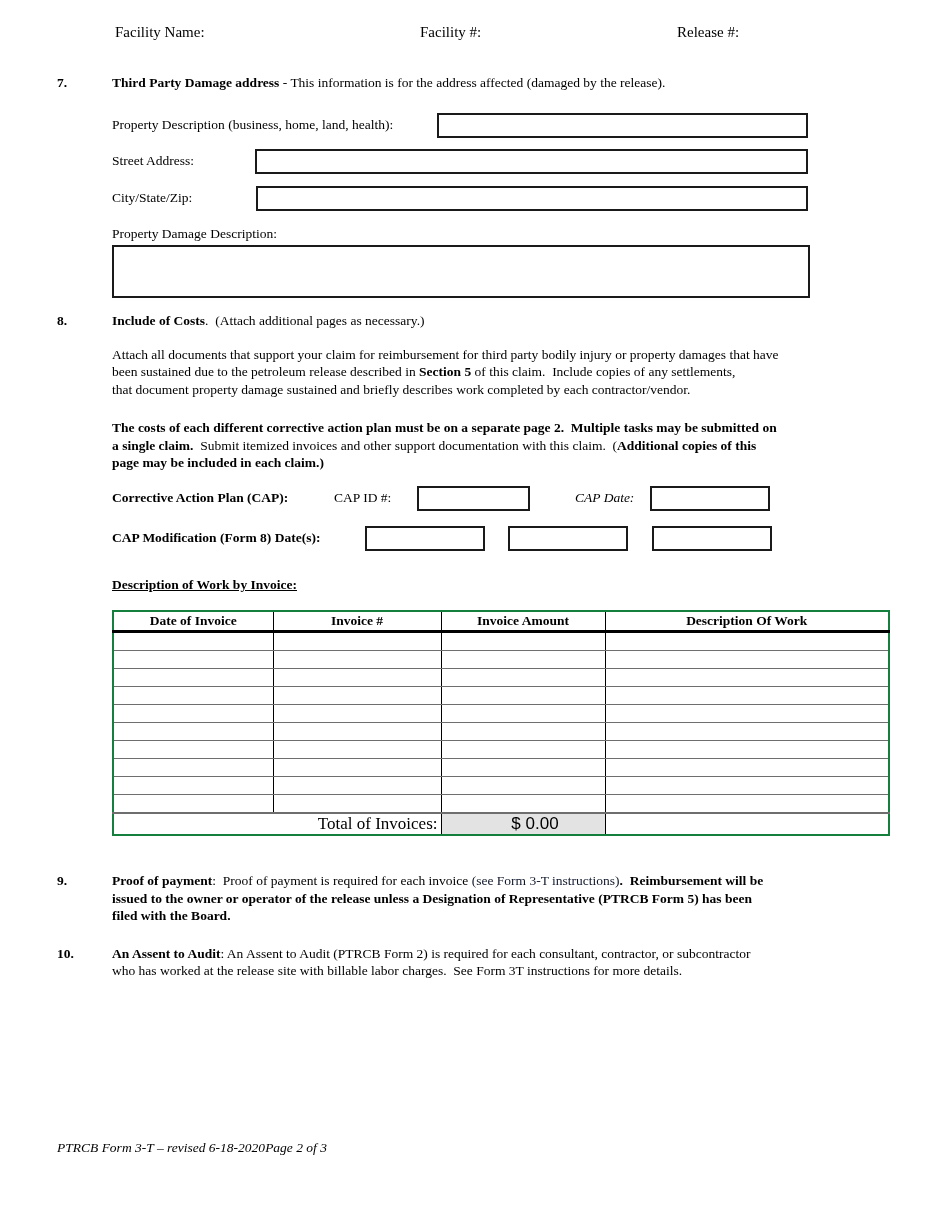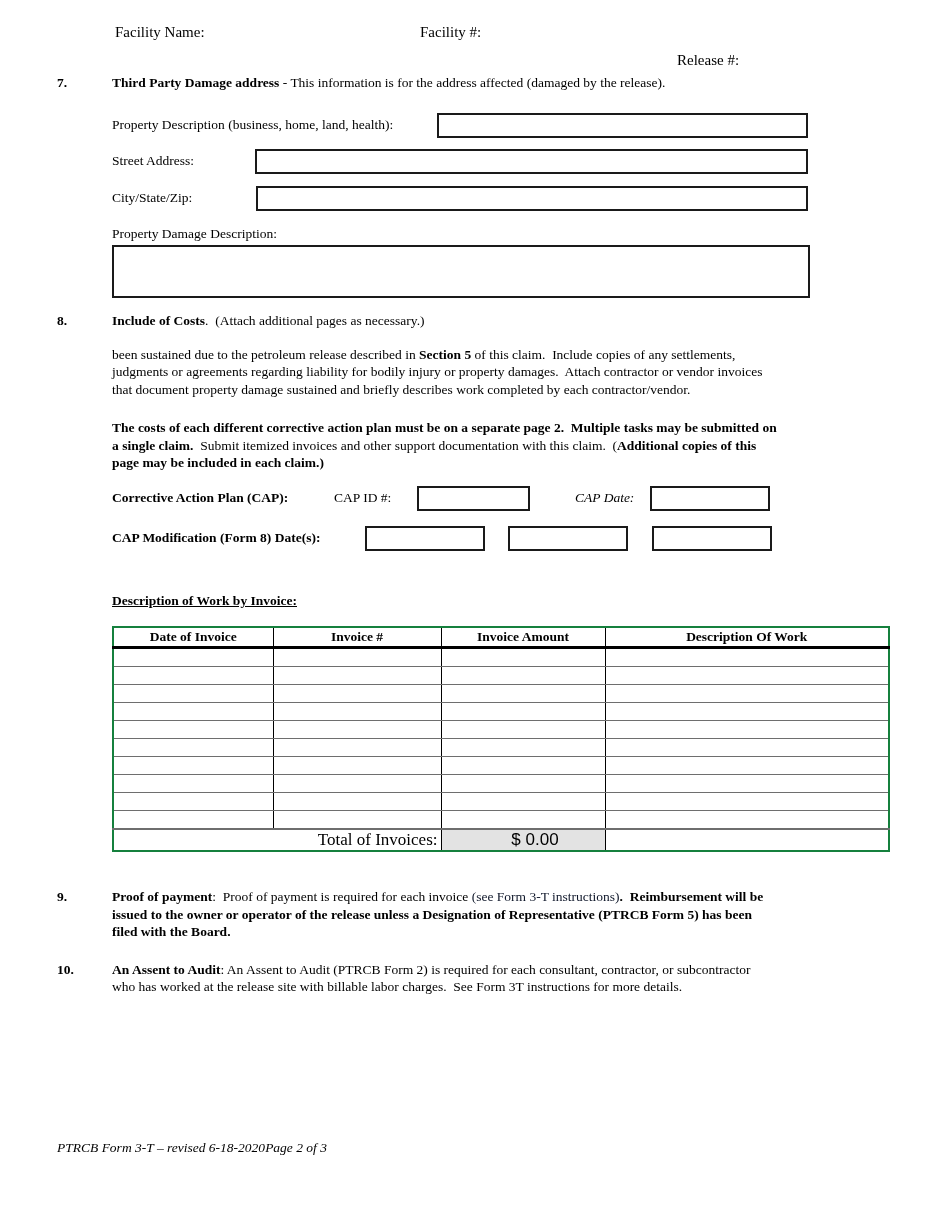--- a/index.html
+++ b/index.html
@@ -9,21 +9,21 @@
     overflow:hidden;
   }
   .b { font-weight:bold; }
   .line { white-space:pre-wrap; line-height:17.5px; }
 
   
   .top-header { position:absolute; top:24px; left:0; width:752px; height:22px;text-align:right; }
   .top-header span { position:absolute; font-size:15px; white-space:nowrap; }
   .th-facility-name { left:115px; }
   .th-facility-no   { left:420px; }
-  .th-release-no    { left:677px;margin-top:28px; }
+  .th-release-no    { left:677px; }
 
   .content { padding-top:74px; }
   .section { display:flex; }
   .sec-num { width:55px; padding-left:57px; box-sizing:content-box; font-weight:bold; flex:0 0 auto; line-height:17.5px; }
   .sec-num .num { display:inline-block; width:55px; }
   .sec-body { width:790px; flex:0 0 auto; }
 
   
   .frow { position:relative; height:26px; }
   .frow .flabel { position:absolute; top:4px; left:0; white-space:pre; }
@@ -32,21 +32,21 @@
     border:2px solid #1a1a1a; background:#fff; padding:1px 4px;
     font-family:"Liberation Serif", serif; font-size:13.5px;
   }
 
   .big-box {
     box-sizing:border-box; width:698px; height:53px; border:2px solid #1a1a1a;
     background:#fff; resize:none; padding:2px 4px;
     font-family:"Liberation Serif", serif; font-size:13.5px; display:block;
   }
 
-  .invoice-heading { font-weight:bold; text-decoration:underline; margin-top:40px; line-height:17.5px; }
+  .invoice-heading { font-weight:bold; text-decoration:underline; margin-top:24px; line-height:17.5px; }
 
   table.invoice { border-collapse:collapse; width:776px; margin-top:17px; table-layout:fixed; }
   table.invoice col.c1 { width:160px; }
   table.invoice col.c2 { width:168px; }
   table.invoice col.c3 { width:164px; }
   table.invoice col.c4 { width:284px; }
   table.invoice { border:2px solid #15803d; }
   table.invoice th {
     border:1px solid #000; border-bottom:3px solid #000;
     font-weight:bold; font-size:13.5px; height:18px; padding:0 2px; text-align:center;
@@ -103,22 +103,22 @@
       <textarea class="big-box" style="margin-top: 3px;"></textarea>
     </div>
   </div>
 
   <div class="section" style="margin-top:14px;">
     <div class="sec-num"><span class="num">8.</span></div>
     <div class="sec-body">
       <div class="line"><span class="b">Include of Costs</span><span>.  (Attach additional pages as necessary.)</span></div>
 
       <div style="margin-top:16px;">
+        <div class="line">Attach all documents that support your claim for reimbursement for third party bodily injury or property damages that have</div>
         <div class="line"><span>been sustained due to the petroleum release described in </span><span class="b">Section 5</span><span> of this claim.  Include copies of any settlements,</span></div>
-        <div class="line">judgments or agreements regarding liability for bodily injury or property damages.  Attach contractor or vendor invoices</div>
         <div class="line">that document property damage sustained and briefly describes work completed by each contractor/vendor.</div>
       </div>
 
       <div style="margin-top:21px;">
         <div class="line b">The costs of each different corrective action plan must be on a separate page 2.  Multiple tasks may be submitted on</div>
         <div class="line"><span class="b">a single claim.</span><span>  Submit itemized invoices and other support documentation with this claim.  (</span><span class="b">Additional copies of this</span></div>
         <div class="line b">page may be included in each claim.)</div>
       </div>
 
       <div class="frow" style="margin-top:14px;">

